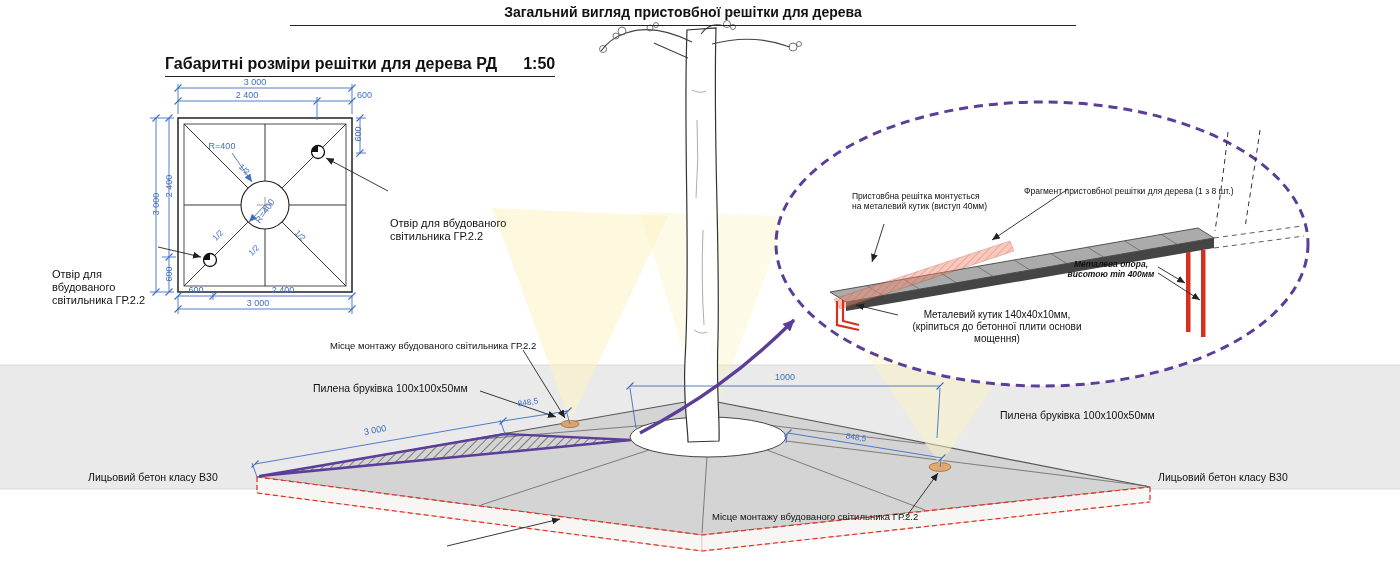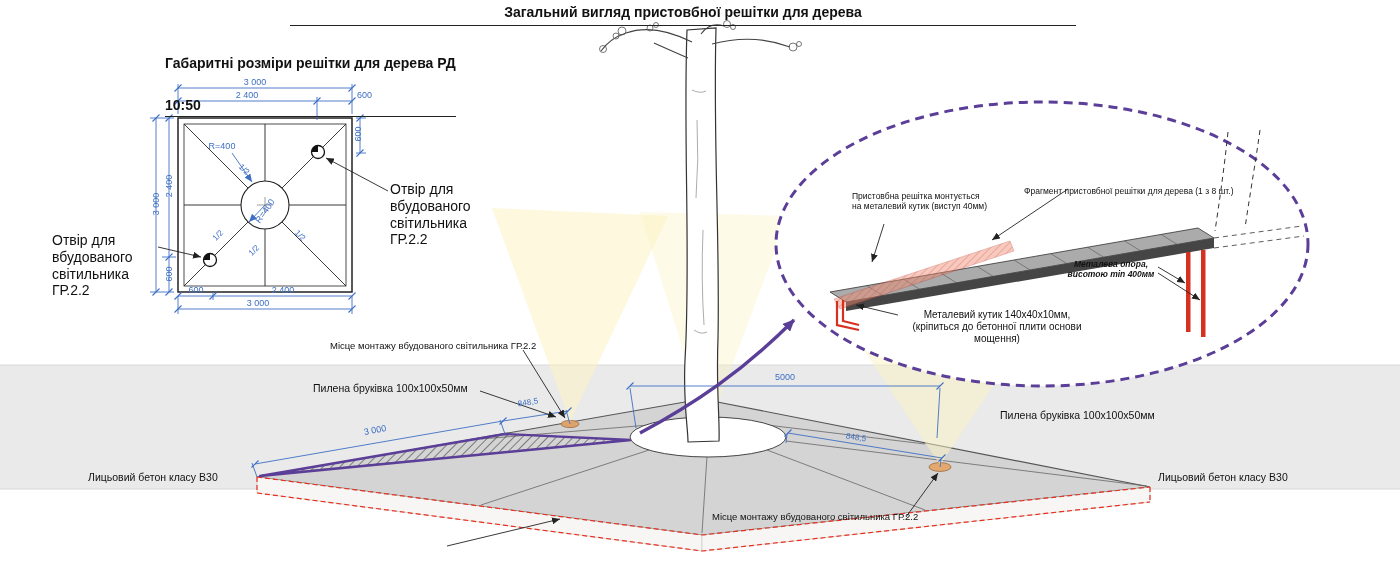--- a/index.html
+++ b/index.html
@@ -2,25 +2,25 @@
 <html><head>
 <meta charset="utf-8">
 <style>
   html,body{margin:0;padding:0;background:#fff;}
   #stage{position:relative;width:1400px;height:580px;background:#fff;overflow:hidden;
          font-family:"Liberation Sans",sans-serif;}
   #stage svg.base{position:absolute;left:0;top:0;}
   .abs{position:absolute;}
   .ttl{font-weight:bold;font-size:14px;color:#111;text-align:center;
        border-bottom:1.4px solid #222;padding-bottom:5px;}
-  .hdg{display:flex;gap:26px;font-weight:bold;font-size:14px;color:#111;
-       border-bottom:1.2px solid #222;padding-bottom:3px;white-space:nowrap;flex-direction:column;}
+  .hdg{display:flex;gap:26px;font-weight:bold;font-size:16px;color:#111;
+       border-bottom:1.2px solid #222;padding-bottom:3px;white-space:nowrap;}
   .lbl{font-size:10.5px;color:#111;white-space:nowrap;}
   .lbl-sm{font-size:9.5px;color:#111;white-space:nowrap;}
-  .lbl-wrap{font-size:14px;color:#111;line-height:1.2;}
+  .lbl-wrap{font-size:11px;color:#111;line-height:1.2;margin-top:36px;}
   .det{font-size:8.5px;color:#111;line-height:1.2;}
   .dim{font-size:9px;color:#3E6FC4;text-align:center;white-space:nowrap;}
   .dim-sm{font-size:8.2px;}
   .red-lbl{font-size:8.8px;color:#E03022;text-align:center;line-height:1.25;}
   .b{font-weight:bold;font-style:italic;}
   .ctr{text-align:center;}
 </style>
 </head>
 <body>
 
@@ -170,21 +170,21 @@
       <path d="M1158,273 L1200,300" marker-end="url(#arr)"></path>
       <path d="M898,315 L856,305" marker-end="url(#arr)"></path>
     </g>
   </g>
 </svg>
 
 <div class="abs ttl" style="left:290px;top:4px;width:786px;">Загальний вигляд пристовбної решітки для дерева</div>
 
 <div class="abs hdg" style="left:165px;top:55px;">
   <span>Габаритні розміри решітки для дерева РД</span>
-  <span>10:50</span>
+  <span>1:50</span>
 </div>
 
 <div class="abs dim" style="left:225px;top:77px;width:60px;">3 000</div>
 <div class="abs dim" style="left:217px;top:90px;width:60px;">2 400</div>
 <div class="abs dim" style="left:357px;top:90px;width:28px;text-align:left;">600</div>
 <div class="abs dim" style="left:126px;top:199px;width:60px;transform:rotate(-90deg);">3 000</div>
 <div class="abs dim" style="left:139px;top:181px;width:60px;transform:rotate(-90deg);">2 400</div>
 <div class="abs dim" style="left:139px;top:269px;width:60px;transform:rotate(-90deg);">600</div>
 <div class="abs dim" style="left:330px;top:129px;width:56px;transform:rotate(-90deg);">600</div>
 <div class="abs dim" style="left:182px;top:285px;width:28px;">600</div>
@@ -199,21 +199,21 @@
 
 <div class="abs lbl-wrap" style="left:390px;top:181px;width:118px;">Отвір для вбудованого світильника ГР.2.2</div>
 <div class="abs lbl-wrap" style="left:52px;top:232px;width:108px;">Отвір для вбудованого світильника ГР.2.2</div>
 
 <div class="abs lbl" style="left:313px;top:382px;">Пилена бруківка 100x100x50мм</div>
 <div class="abs lbl" style="left:1000px;top:409px;">Пилена бруківка 100x100x50мм</div>
 <div class="abs lbl" style="left:88px;top:471px;">Лицьовий бетон класу В30</div>
 <div class="abs lbl" style="left:1158px;top:471px;">Лицьовий бетон класу В30</div>
 <div class="abs lbl-sm" style="left:330px;top:340px;">Місце монтажу вбудованого світильника ГР.2.2</div>
 <div class="abs lbl-sm" style="left:712px;top:511px;">Місце монтажу вбудованого світильника ГР.2.2</div>
-<div class="abs dim" style="left:755px;top:372px;width:60px;">5000</div>
+<div class="abs dim" style="left:755px;top:372px;width:60px;">1000</div>
 <div class="abs dim" style="left:345px;top:425px;width:60px;transform:rotate(-10deg);">3 000</div>
 <div class="abs dim dim-sm" style="left:503px;top:398px;width:50px;transform:rotate(-9deg);">848,5</div>
 <div class="abs dim dim-sm" style="left:831px;top:433px;width:50px;transform:rotate(9deg);">848,5</div>
 
 <div class="abs det" style="left:852px;top:191px;width:136px;">Пристовбна решітка монтується на металевий кутик (виступ 40мм)</div>
 <div class="abs det" style="left:1024px;top:186px;white-space:nowrap;">Фрагмент пристовбної решітки для дерева (1 з 8 шт.)</div>
 <div class="abs det b ctr" style="left:1064px;top:259px;width:94px;">Металева опора, висотою min 400мм</div>
 <div class="abs det ctr" style="left:902px;top:309px;width:190px;font-size:10px;">Металевий кутик 140x40x10мм, (кріпиться до бетонної плити основи мощення)</div>
 
 </div>

